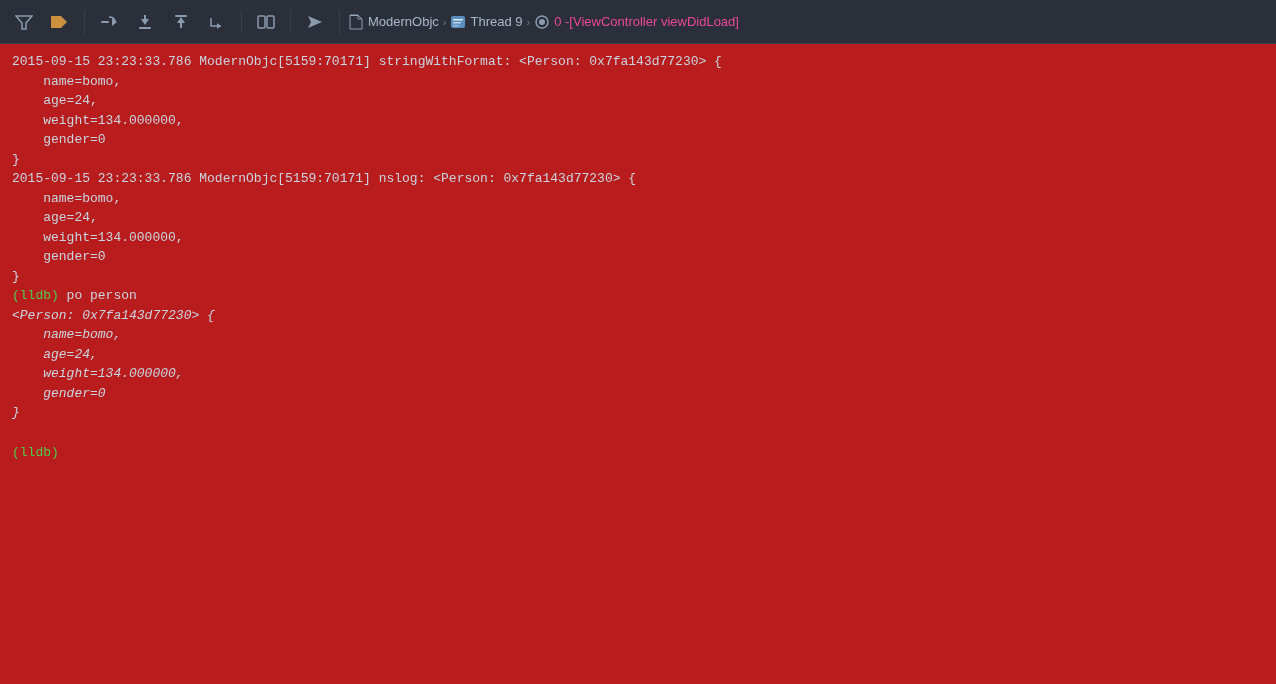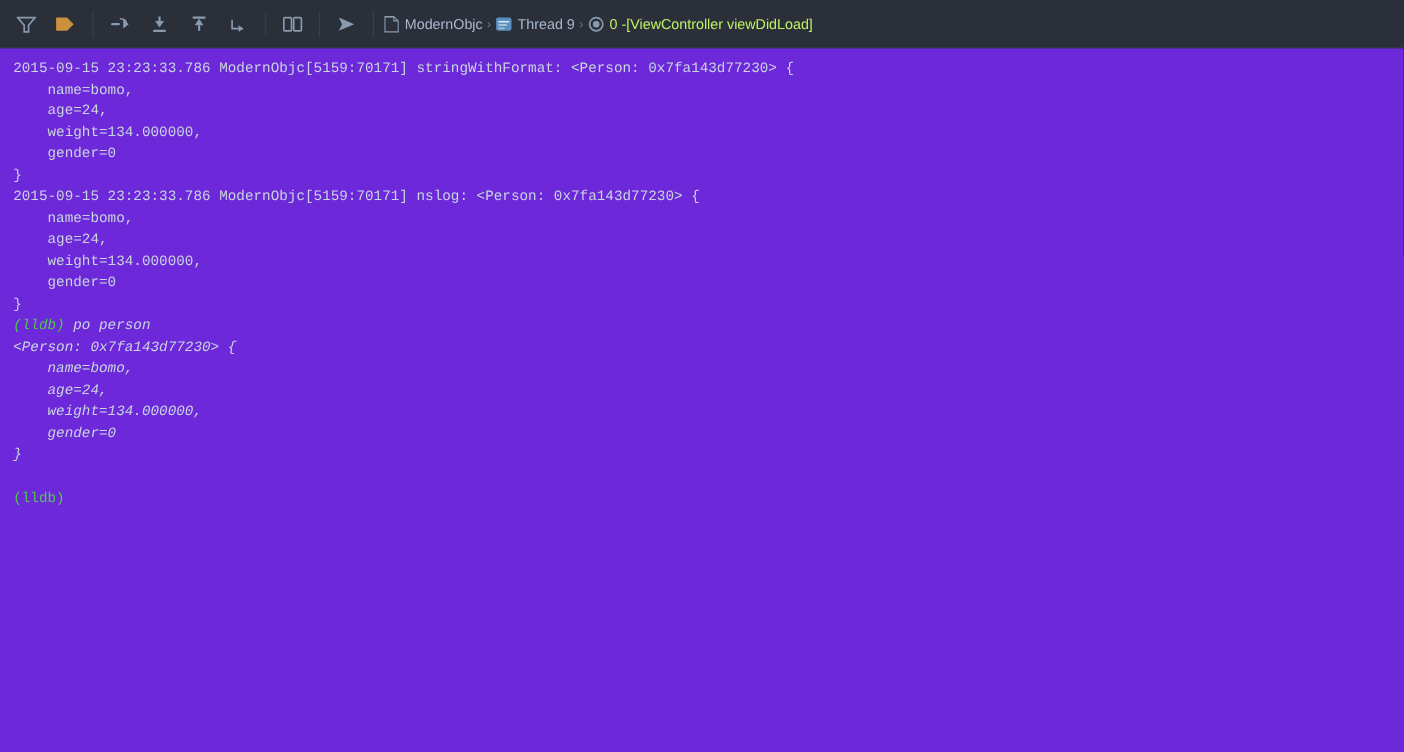--- a/index.html
+++ b/index.html
@@ -69,26 +69,26 @@
       width: 16px;
       height: 16px;
     }
 
     .breadcrumb-chevron {
       color: #6a7a8a;
       font-size: 11px;
     }
 
     .breadcrumb-item.active {
-      color: #bef264;
+      color: #ec4899;
     }
 
     
     #console {
-      background-color: #6d28d9;
+      background-color: #b91c1c;
       padding: 8px 0;
       height: calc(684px - 44px);
       overflow-y: auto;
       font-size: 13px;
       line-height: 1.5;
     }
 
     .console-line {
       padding: 0 12px;
       white-space: pre;
@@ -98,21 +98,20 @@
     .console-line.log-entry {
       color: #c8d4e0;
     }
 
     .console-line.lldb-prompt {
       color: #4ec94e;
     }
 
     .console-line.lldb-input {
       color: #c8d4e0;
-      font-style: italic;
     }
 
     .console-line.lldb-input .prompt {
       color: #4ec94e;
     }
 
     .console-line.object-ref {
       color: #c8d4e0;
       font-style: italic;
     }

